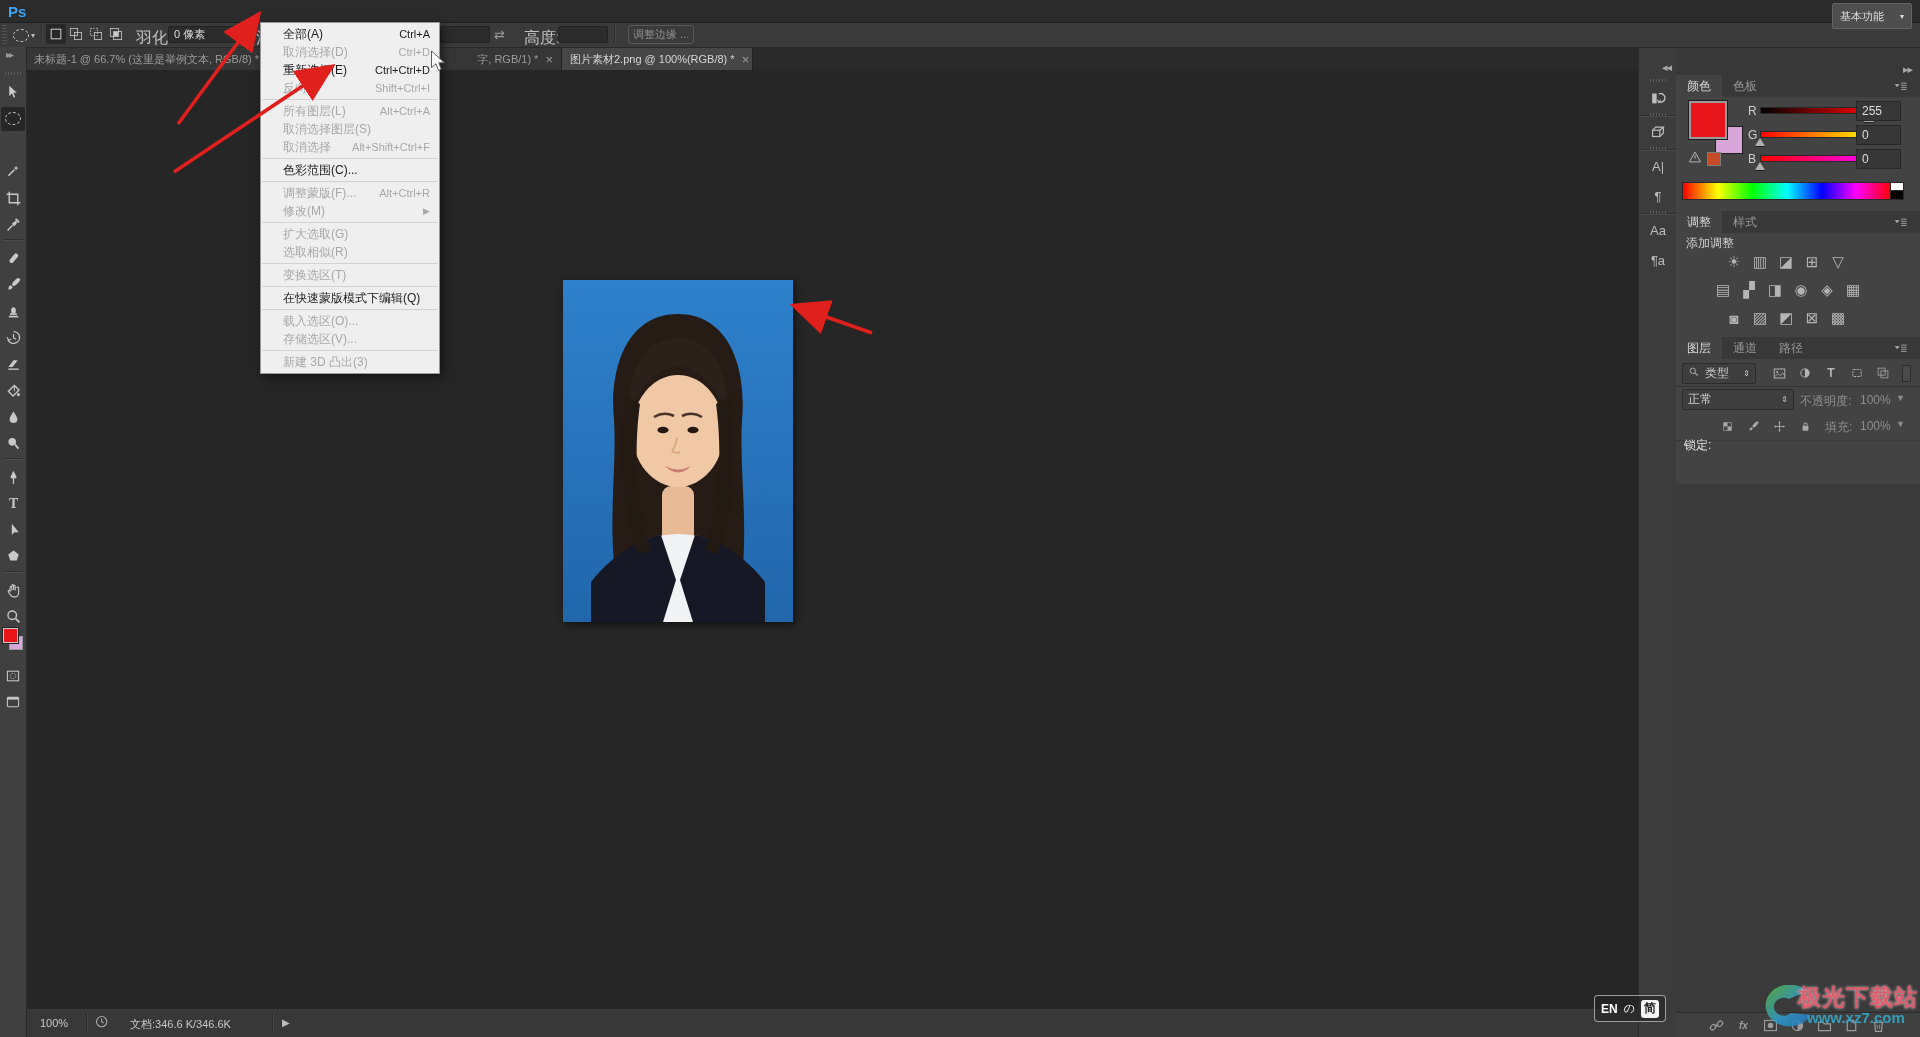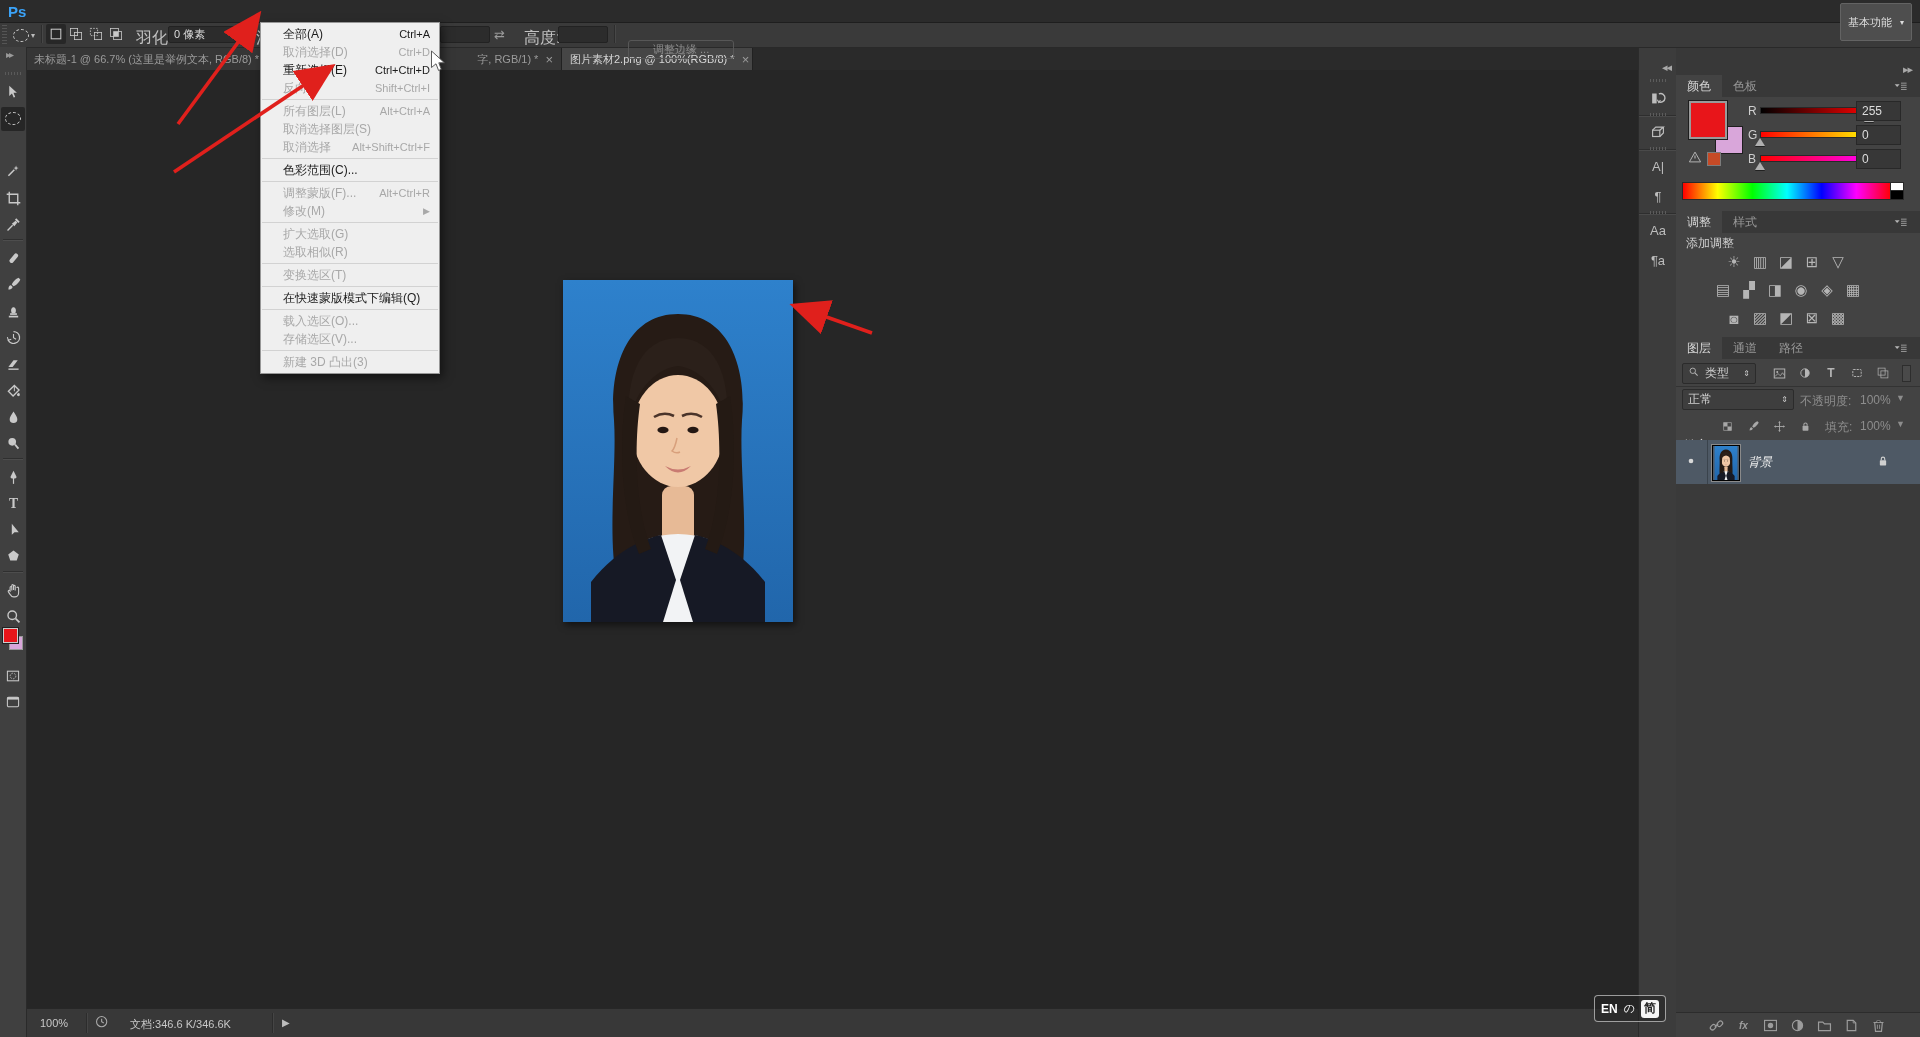--- a/index.html
+++ b/index.html
@@ -6,36 +6,36 @@
   #app{position:relative;width:1920px;height:1037px;overflow:hidden;background:#272727;
        font-family:"Liberation Sans","DejaVu Sans",sans-serif;-webkit-font-smoothing:antialiased;color:#ccc}
   .abs{position:absolute}
   
   #menubar{position:absolute;left:0;top:0;width:1920px;height:22px;background:#2b2b2b;border-bottom:1px solid #1e1e1e;
            display:flex;align-items:center;font-size:12px;color:#d6d6d6;z-index:20}
   .logo{color:#3ba3f8;font-weight:bold;font-size:15px;padding:0 10px 0 8px}
   .mitem{padding:3px 8px;margin:0 2px;white-space:nowrap}
   .mitem.active{background:#161616;color:#fff}
   .ws-btn{position:absolute;right:8px;top:3px;height:16px;background:#4e4e4e;border:1px solid #636363;border-radius:2px;
-          color:#ddd;font-size:11px;display:flex;align-items:center;gap:8px;padding:10px 7px;z-index:21}
+          color:#ddd;font-size:11px;display:flex;align-items:center;gap:16px;padding:4px 7px;z-index:21}
   
   #optbar{position:absolute;left:0;top:22px;width:1920px;height:25px;background:#3a3a3a;border-bottom:1px solid #292929;z-index:5}
   #optbar .lbl{position:absolute;top:6px;font-size:16px;color:#c2c2c2;white-space:nowrap}
   .fld{position:absolute;top:4px;height:15px;background:#2c2c2c;border:1px solid #222;border-radius:2px;
        color:#ddd;font-size:11px;display:flex;align-items:center;padding:0 5px}
   .grip{position:absolute;left:2px;top:3px;width:5px;height:19px;
         background:repeating-linear-gradient(0deg,#555 0 1px,transparent 1px 3px)}
   .modebtn{position:absolute;top:2px;width:20px;height:20px;display:flex;align-items:center;justify-content:center;border-radius:2px}
   .modebtn.pressed{background:#272727}
   .vsep{position:absolute;top:3px;width:1px;height:18px;background:#2d2d2d;box-shadow:1px 0 0 #474747}
   .ellipse-glyph{display:inline-block;width:14px;height:11px;border:1px dashed #cfcfcf;border-radius:50%}
   .checkbox{position:absolute;top:6px;width:12px;height:12px;background:#2c2c2c;border:1px solid #222;border-radius:2px;
             color:#cfcfcf;font-size:11px;line-height:12px;text-align:center}
-  .btn-dim{position:absolute;top:18px;height:17px;border:1px solid #575757;border-radius:3px;color:#8e8e8e;
-           font-size:11px;display:flex;align-items:center;padding:0 24px}
+  .btn-dim{position:absolute;top:3px;height:17px;border:1px solid #575757;border-radius:3px;color:#8e8e8e;
+           font-size:11px;display:flex;align-items:center;padding:0 4px}
   
   #tabsrow{position:absolute;left:26px;top:47px;width:1612px;height:23px;background:#2a2a2a;display:flex;z-index:4}
   .dtab{height:22px;border-top:1px solid #1f1f1f;display:flex;align-items:center;font-size:11px;color:#9b9b9b;background:#363636;
         border-right:1px solid #212121;padding:0 8px;gap:7px;overflow:hidden;white-space:nowrap;flex:none}
   .dtab.active{background:#464646;color:#d6d6d6}
   .dtab.endalign{justify-content:flex-end}
   .dtab .close{font-size:13px;color:#9b9b9b}
   
   #toolbar{position:absolute;left:0;top:47px;width:26px;height:990px;background:#404040;border-right:1px solid #2a2a2a;z-index:6}
   .tool{position:absolute;left:1px;width:24px;height:24px;display:flex;align-items:center;justify-content:center}
@@ -586,41 +586,20 @@
       <span class="lockic" style="left:120px;top:3px" id="lk-lock">
           <svg viewBox="0 0 20 20" width="13" height="13">
             <rect x="5.5" y="9" width="9" height="7.5" rx="1" fill="#a8a8a8"></rect>
             <path d="M7.5 9V7a2.5 2.5 0 0 1 5 0v2" fill="none" stroke="#a8a8a8" stroke-width="1.6"></path>
           </svg>
         </span>
       <span class="abs dimtext" style="left:149px;top:5px">填充:</span>
       <span class="abs dimtext" style="left:184px;top:5px">100%</span>
       <span class="abs dimtext" style="left:220px;top:5px;font-size:9px">▼</span>
     </div>
-    <div id="layerrow" style="top:393px">
-      <span class="lockic" style="left:6px;top:12px" id="eye-ic">
-          <svg viewBox="0 0 20 20" width="18" height="18">
-            <path d="M2 10 #d8d8d85 5.5 15 5.5 18 10 #d8d8d815 14.5 5 14.5 2 10 Z" fill="none" stroke="#d8d8d8" stroke-width="1.4"></path>
-            <circle cx="10" cy="10" r="2.6" fill="#d8d8d8"></circle>
-          </svg>
-        </span>
-      <span class="abs" style="left:31px;top:0;width:1px;height:44px;background:#3a434c"></span>
-      <span class="lthumb">
-        <svg viewBox="0 0 230 342" width="26" height="34">
-            <use href="#portrait-g"></use>
-          </svg>
-      </span>
-      <span class="lname">背景</span>
-      <span class="lockic" style="left:198px;top:12px" id="lay-lock">
-          <svg viewBox="0 0 20 20" width="14" height="14">
-            <rect x="5.5" y="9" width="9" height="7.5" rx="1" fill="#d0d0d0"></rect>
-            <path d="M7.5 9V7a2.5 2.5 0 0 1 5 0v2" fill="none" stroke="#d0d0d0" stroke-width="1.6"></path>
-          </svg>
-        </span>
-    </div>
     <div class="abs" style="left:0;top:437px;width:244px;height:528px;background:#3a3a3a"></div>
     <div class="abs" style="left:0;top:965px;width:244px;height:25px;background:#404040;border-top:1px solid #2c2c2c" id="layers-bottom-bar">
         <div class="botic" style="position: absolute; left: 30px; top: 2px;">
           <svg viewBox="0 0 20 20" width="17" height="17">
             <path d="M8 12l4-4" stroke="#9c9c9c" stroke-width="1.4"></path>
             <rect x="2.5" y="9.5" width="7" height="5" rx="2.5" transform="rotate(-45 6 12)" fill="none" stroke="#9c9c9c" stroke-width="1.4"></rect>
             <rect x="10.5" y="5.5" width="7" height="5" rx="2.5" transform="rotate(-45 14 8)" fill="none" stroke="#9c9c9c" stroke-width="1.4"></rect>
           </svg>
         </div>
         <div class="botic" style="position: absolute; left: 57px; top: 2px;">
@@ -668,20 +647,34 @@
     </defs>
     <line x1="178" y1="124" x2="256" y2="18" stroke="#e0201c" stroke-width="3.6" marker-end="url(#ah)"></line>
     <line x1="174" y1="172" x2="328" y2="69" stroke="#e0201c" stroke-width="3.6" marker-end="url(#ah)"></line>
     <line x1="872" y1="333" x2="798" y2="307" stroke="#e0201c" stroke-width="3.6" marker-end="url(#ah)"></line>
   </svg>
 
   <svg id="cursor" style="left:430px;top:50px" width="18" height="24" viewBox="0 0 18 24">
     <path d="M1.5 1 L1.5 17.5 L6 13.8 L8.6 20.5 L11.3 19.3 L8.8 12.8 L14.5 12.8 Z" fill="#fff" stroke="#4a4a4a" stroke-width="0.9"></path>
   </svg>
 
+  <div id="watermark">
+    <svg width="80" height="52" viewBox="0 0 80 52" style="position:absolute;left:0;top:5px">
+      <defs>
+          <linearGradient id="wmg" x1="0" y1="0" x2="1" y2="1">
+        <stop offset="0" stop-color="#5fb832"></stop>
+            <stop offset=".55" stop-color="#2e9fd0"></stop>
+            <stop offset="1" stop-color="#1f6fb8"></stop>
+      </linearGradient>
+        </defs>
+      <path d="M62 6 A 24 21 0 1 0 66 30 L 46 28 A 10 9 0 1 1 44 14 Z" fill="url(#wmg)" opacity=".85"></path>
+    </svg>
+    <span id="wm-title">极光下载站</span>
+    <span id="wm-url">www.xz7.com</span>
+  </div>
 
   <div id="ime">
     <span class="mode">EN</span>
     <span style="color:#fff;font-size:11px">の</span>
     <span class="lang">简</span>
   </div>
 
 </div>
 
 </body></html>

